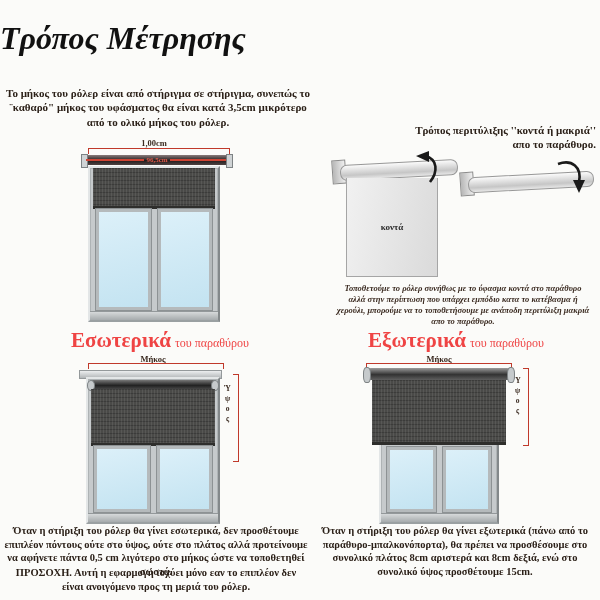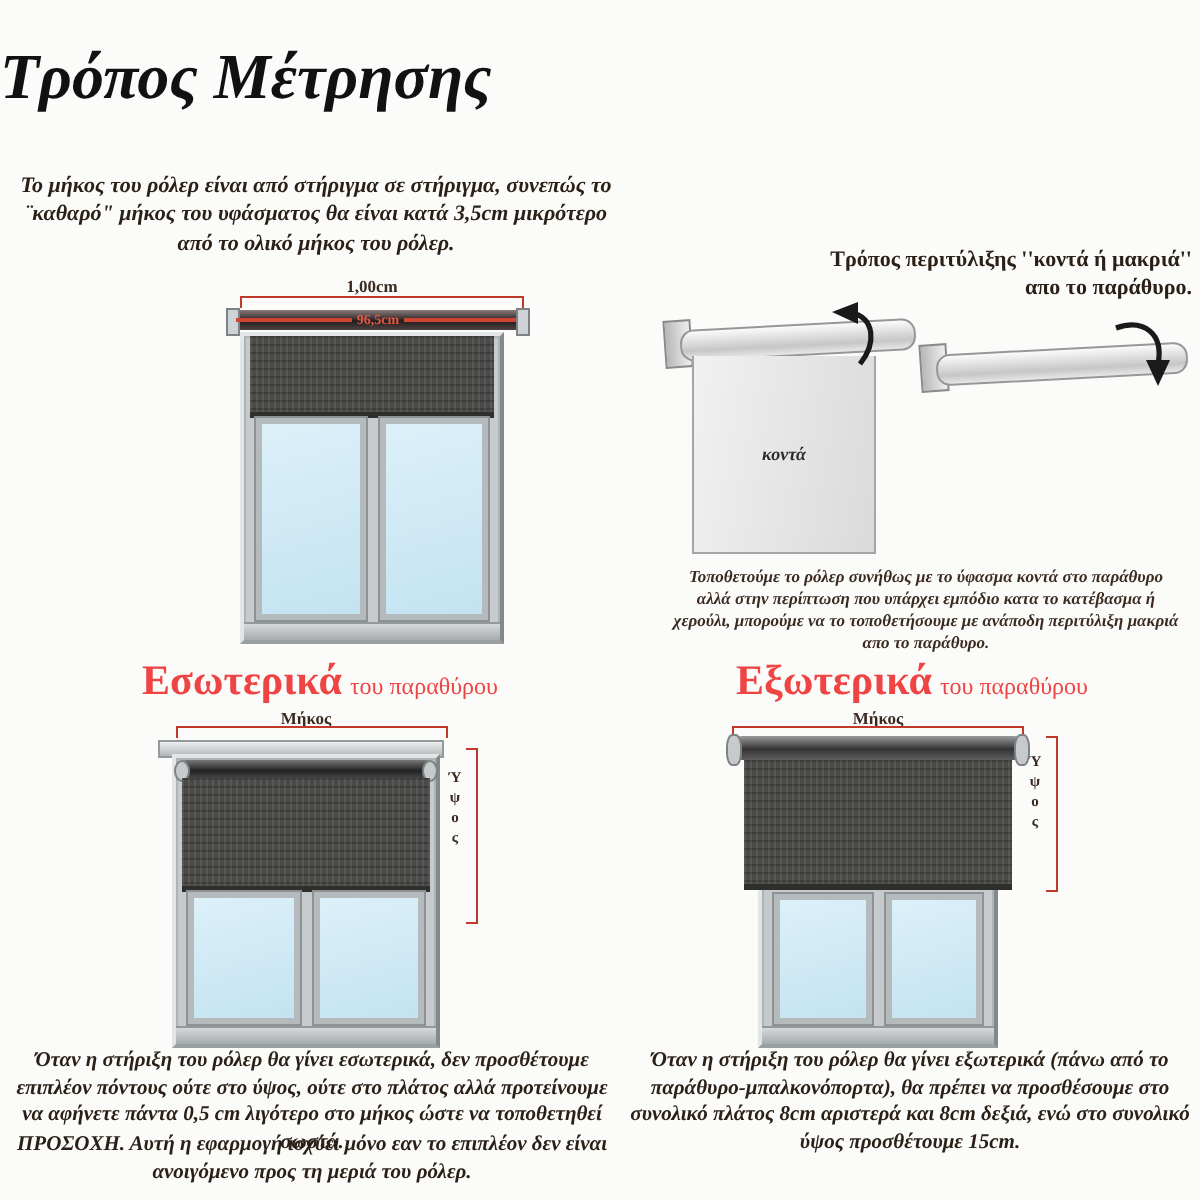--- a/index.html
+++ b/index.html
@@ -2,21 +2,21 @@
 <html><head>
 <meta charset="utf-8">
 <style>
   html,body{margin:0;padding:0;}
   body{width:600px;height:600px;background:#fbfbf9;font-family:"Liberation Serif","DejaVu Serif",serif;color:#2b2018;overflow:hidden;}
   .canvas{position:relative;width:600px;height:600px;}
 
   .title{position:absolute;top:20px;left:0;right:0;text-align:left;
          font-style:italic;font-weight:bold;font-size:32px;color:#111;}
 
-  .para{font-weight:bold;text-align:center;line-height:1.3;font-style:italic;}
+  .para{font-weight:bold;text-align:center;line-height:1.3;}
   .intro{position:absolute;left:4px;top:86px;width:308px;font-size:11px;}
   .txt-inside{position:absolute;left:4px;top:524px;width:304px;font-size:10.5px;}
   .txt-warning{position:absolute;left:4px;top:566px;width:304px;font-size:10.5px;}
   .txt-outside{position:absolute;left:312px;top:524px;width:286px;font-size:10.5px;}
 
   
   .sec-head{position:absolute;top:328px;text-align:center;white-space:nowrap;}
   .sec-head .h-big{font-size:21px;font-weight:600;color:#ef4444;}
   .sec-head .h-small{font-size:12px;color:#ef4444;}
   .head-inside{left:30px;width:260px;}
@@ -39,41 +39,41 @@
       repeating-linear-gradient(180deg, rgba(0,0,0,0.20) 0 1px, rgba(0,0,0,0) 1px 4px),
       #4a4a48;
       border-bottom:3px solid #2e2e2c;}
   .panes{position:absolute;display:flex;gap:5px;}
   .pane{flex:1;background:#b5babc;border:1px solid #8d9294;padding:3px;}
   .glass{height:100%;background:linear-gradient(165deg,#dcf0f9,#c3e3f1);}
   .sill{position:absolute;left:0;right:0;bottom:0;height:8px;
         background:linear-gradient(#d6d9da,#a6abad);border-top:1px solid #93989a;}
 
   
-  .win-a{position:absolute;left:88px;top:138px;width:132px;height:184px;margin-left:32px;}
+  .win-a{position:absolute;left:88px;top:138px;width:132px;height:184px;}
   .wa-roller{position:absolute;top:17px;left:-4px;right:-10px;height:10px;border-radius:2px;
              background:linear-gradient(#8a7c7c,#241d1d 55%,#4e4242);}
   .wa-roller::before,.wa-roller::after{content:"";position:absolute;top:-1px;width:5px;height:12px;
              background:#cfd3d5;border:1px solid #7d8284;}
   .wa-roller::before{left:-3px;} .wa-roller::after{right:-3px;}
   .fab-line{position:absolute;inset:0;display:flex;align-items:center;color:#e05a4a;
             font-size:7px;font-weight:bold;}
   .fab-line .seg{flex:1;height:1.2px;background:#cf4434;margin:0 2px;}
 
   
   .wind-head{position:absolute;left:328px;top:124px;width:268px;text-align:right;
              font-size:11px;font-weight:bold;line-height:1.25;}
   .wind-diagram{position:absolute;left:330px;top:152px;width:266px;height:130px;}
   .tube{position:absolute;height:14px;border:1px solid #979797;border-radius:7px;
         background:linear-gradient(#fbfbfb,#c6c6c6 70%,#e7e7e7);transform:rotate(-3deg);}
   .mount{position:absolute;width:12px;height:22px;background:linear-gradient(90deg,#b7b7b7,#efefef);
         border:1px solid #8a8a8a;transform:rotate(-4deg);}
   .sheet{position:absolute;border:1px solid #a5a5a5;border-top:none;display:flex;
         align-items:center;justify-content:center;font-size:9px;font-weight:bold;color:#2b2b2b;}
-  .sheet-close{background:linear-gradient(100deg,#f1f1f1,#dadada);font-style:italic;}
+  .sheet-close{background:linear-gradient(100deg,#f1f1f1,#dadada);}
   .sheet-far{background:linear-gradient(100deg,#e2e2e2,#c9c9c9);}
   .arrow-svg{position:absolute;}
 
   .wind-note{position:absolute;left:336px;top:283px;width:254px;text-align:center;
              font-style:italic;font-weight:bold;font-size:8.5px;line-height:1.3;color:#3a2a20;}
 
   
   .win-b{position:absolute;left:86px;top:354px;width:134px;height:170px;}
   .wb-lintel{position:absolute;top:16px;left:-7px;right:-2px;height:7px;
              background:linear-gradient(#eceeef,#b2b6b8);border:1px solid #94999b;}

